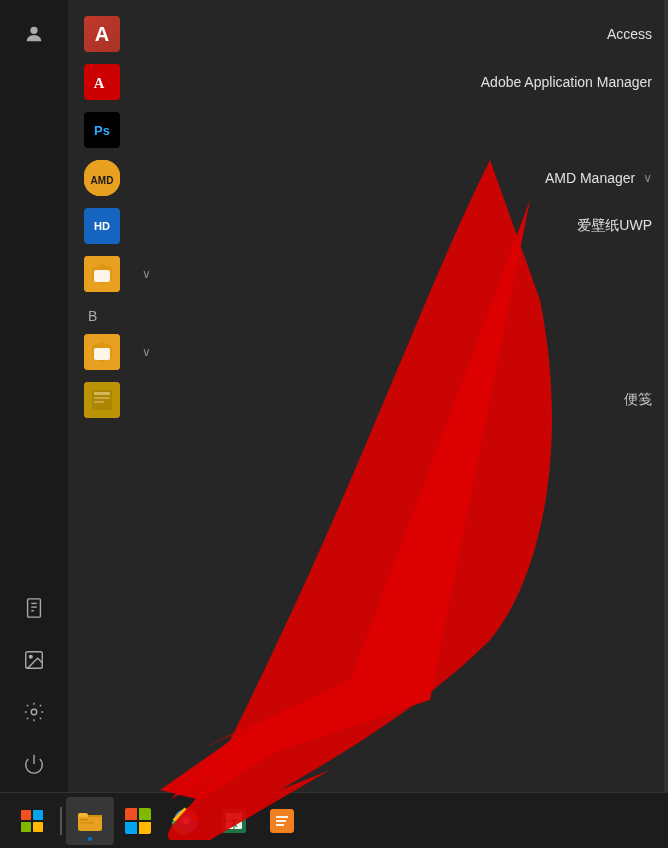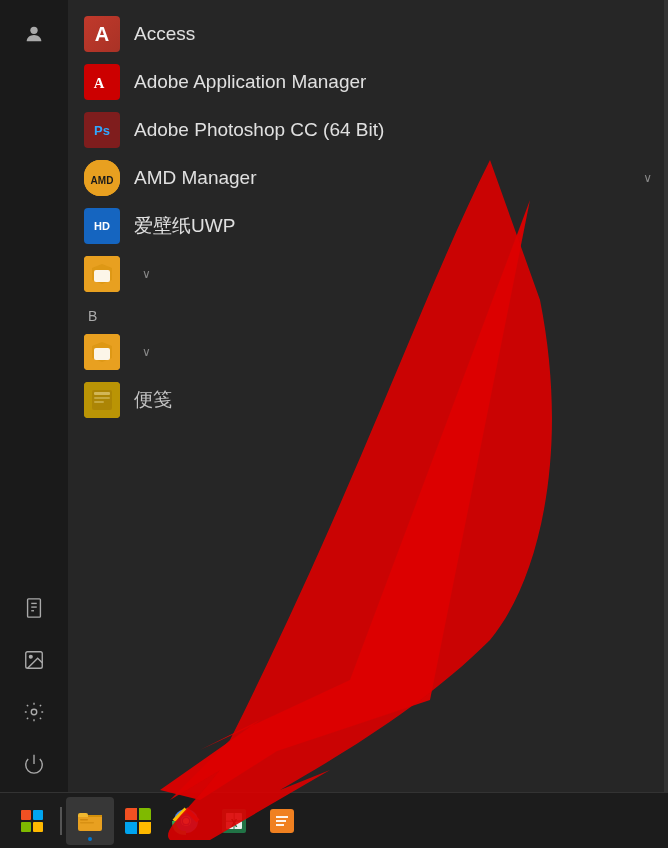--- a/index.html
+++ b/index.html
@@ -84,22 +84,23 @@
       display: flex;
       align-items: center;
       justify-content: center;
       font-size: 18px;
       font-weight: bold;
       flex-shrink: 0;
     }
 
     .app-name {
       color: #e0e0e0;
-      font-size: 19px;
+      font-size: 14px;
       flex: 1;
+      text-align: right;
     }
 
     .chevron {
       color: #888;
       font-size: 12px;
       margin-left: 8px;
     }
 
     
     .taskbar {
@@ -268,22 +269,21 @@
       <div class="app-item">
         <div class="app-icon icon-adobe" style="background:#cc0000; display:flex; align-items:center; justify-content:center;">
           <svg width="22" height="22" viewBox="0 0 24 24">
             <text x="3" y="18" font-size="16" font-weight="bold" fill="white" font-family="serif">A</text>
           </svg>
         </div>
         <span class="app-name">Adobe Application Manager</span>
       </div>
 
       <div class="app-item">
-        <div class="app-icon icon-ps" style="background:#7f1d1d; color:#31a8ff; font-weight:bold; font-size:13px;">Ps</div>
-        <span class="app-name">Adobe Photoshop CC (64 Bit)</span>
+        <div class="app-icon icon-ps" style="background:#000000; color:#31a8ff; font-weight:bold; font-size:13px;">Ps</div>
       </div>
 
       <div class="app-item">
         <div class="app-icon" style="background:#e8a020; border-radius:16px; overflow:hidden;">
           <svg width="36" height="36" viewBox="0 0 36 36">
             <rect width="36" height="36" fill="#e8a020"></rect>
             <text x="18" y="24" text-anchor="middle" font-size="10" font-weight="bold" fill="#1a1a1a" font-family="sans-serif">AMD</text>
           </svg>
         </div>
         <span class="app-name">AMD Manager</span>

